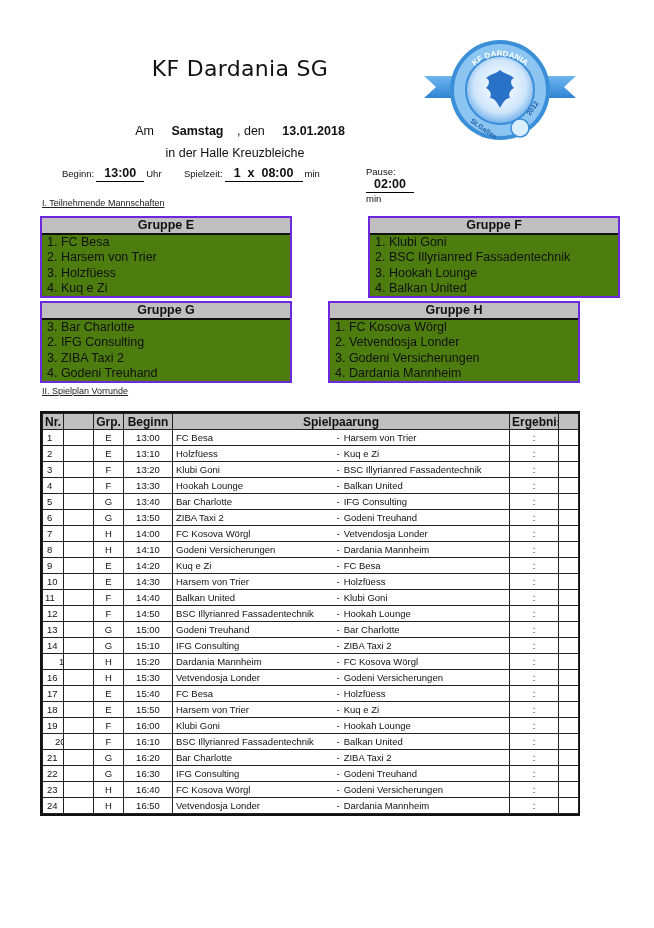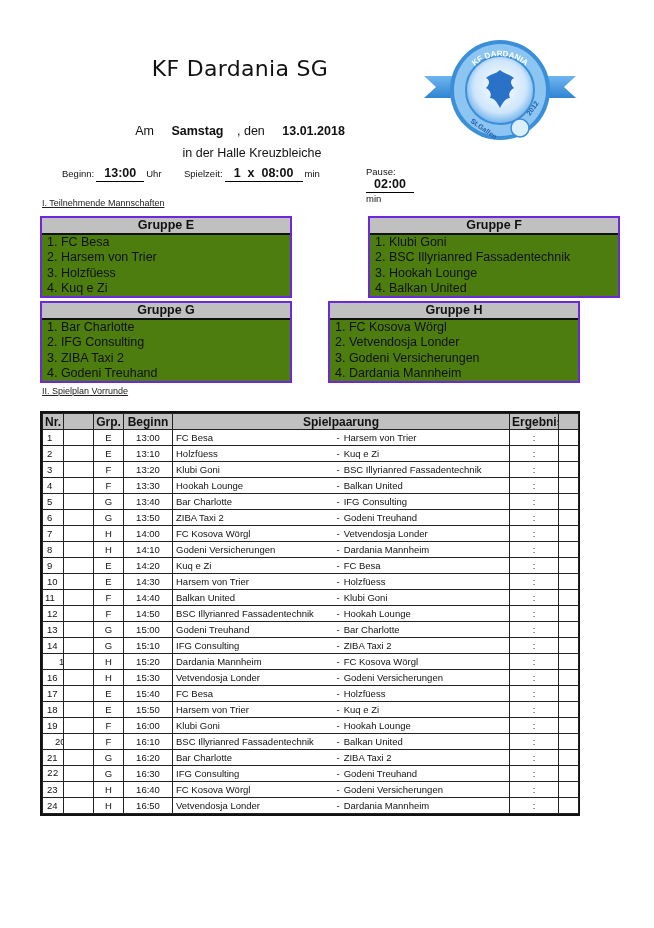--- a/index.html
+++ b/index.html
@@ -6,21 +6,21 @@
   body { width: 654px; height: 928px; position: relative; overflow: hidden;
          font-family: "Liberation Sans", sans-serif; color: #111; }
   .abs { position: absolute; }
 
   .title { left: 0; width: 480px; top: 56px; text-align: center; font-size: 22px;
            font-family: "DejaVu Sans", sans-serif; letter-spacing: 0.3px; }
 
   .dateline { left: 0; width: 480px; top: 124px; text-align: center; font-size: 12.5px; }
   .dateline span { display: inline-block; }
   .dateline .b { font-weight: bold; }
-  .venue { left: 0; width: 470px; top: 146px; text-align: center; font-size: 12.5px; margin-left: 17px; }
+  .venue { left: 0; width: 470px; top: 146px; text-align: center; font-size: 12.5px; }
 
   .timing { top: 166px; font-size: 9.5px; display: flex; align-items: baseline; }
   .timing .val { display: inline-block; border-bottom: 1px solid #000; font-size: 12.5px;
                  font-weight: bold; text-align: center; padding: 0 2px; margin: 0 2px; line-height: 15px; }
 
   .sec { font-size: 9px; text-decoration: underline; color: #222; }
 
   .group { border: 2px solid #6d28d9; background: #4d7c0f; }
   .group .ghead { background: #c0c0c0; border-bottom: 2px solid #111; text-align: center;
                   font-size: 12.5px; font-weight: bold; height: 15px; line-height: 15px; }
@@ -113,21 +113,21 @@
 </div>
 <div class="abs group" style="left:328px; top:216px; width:248px;margin-left:40px;">
   <div class="ghead">Gruppe F</div>
   <div class="gitem">1.  Klubi Goni</div>
   <div class="gitem">2.  BSC Illyrianred Fassadentechnik</div>
   <div class="gitem">3.  Hookah Lounge</div>
   <div class="gitem">4.  Balkan United</div>
 </div>
 <div class="abs group" style="left:40px; top:301px; width:248px;">
   <div class="ghead">Gruppe G</div>
-  <div class="gitem">1.  Bar Charlotte</div>
+  <div class="gitem">3.  Bar Charlotte</div>
   <div class="gitem">2.  IFG Consulting</div>
   <div class="gitem">3.  ZIBA Taxi 2</div>
   <div class="gitem">4.  Godeni Treuhand</div>
 </div>
 <div class="abs group" style="left:328px; top:301px; width:248px;">
   <div class="ghead">Gruppe H</div>
   <div class="gitem">1.  FC Kosova Wörgl</div>
   <div class="gitem">2.  Vetvendosja Londer</div>
   <div class="gitem">3.  Godeni Versicherungen</div>
   <div class="gitem">4.  Dardania Mannheim</div>
@@ -363,21 +363,21 @@
     <td style="padding-left:4px;">21</td>
     <td></td>
     <td class="c">G</td>
     <td class="c">16:20</td>
     <td class="home">Bar Charlotte</td>
     <td class="away"><span style="margin-right: 4px;">-</span><span>ZIBA Taxi 2</span></td>
     <td class="c">:</td>
     <td></td>
   </tr>
         <tr>
-    <td style="padding-left:4px;font-family:Liberation Mono, monospace;">22</td>
+    <td style="padding-left:4px;">22</td>
     <td></td>
     <td class="c">G</td>
     <td class="c">16:30</td>
     <td class="home">IFG Consulting</td>
     <td class="away"><span style="margin-right: 4px;">-</span><span>Godeni Treuhand</span></td>
     <td class="c">:</td>
     <td></td>
   </tr>
         <tr>
     <td style="padding-left:4px;">23</td>

